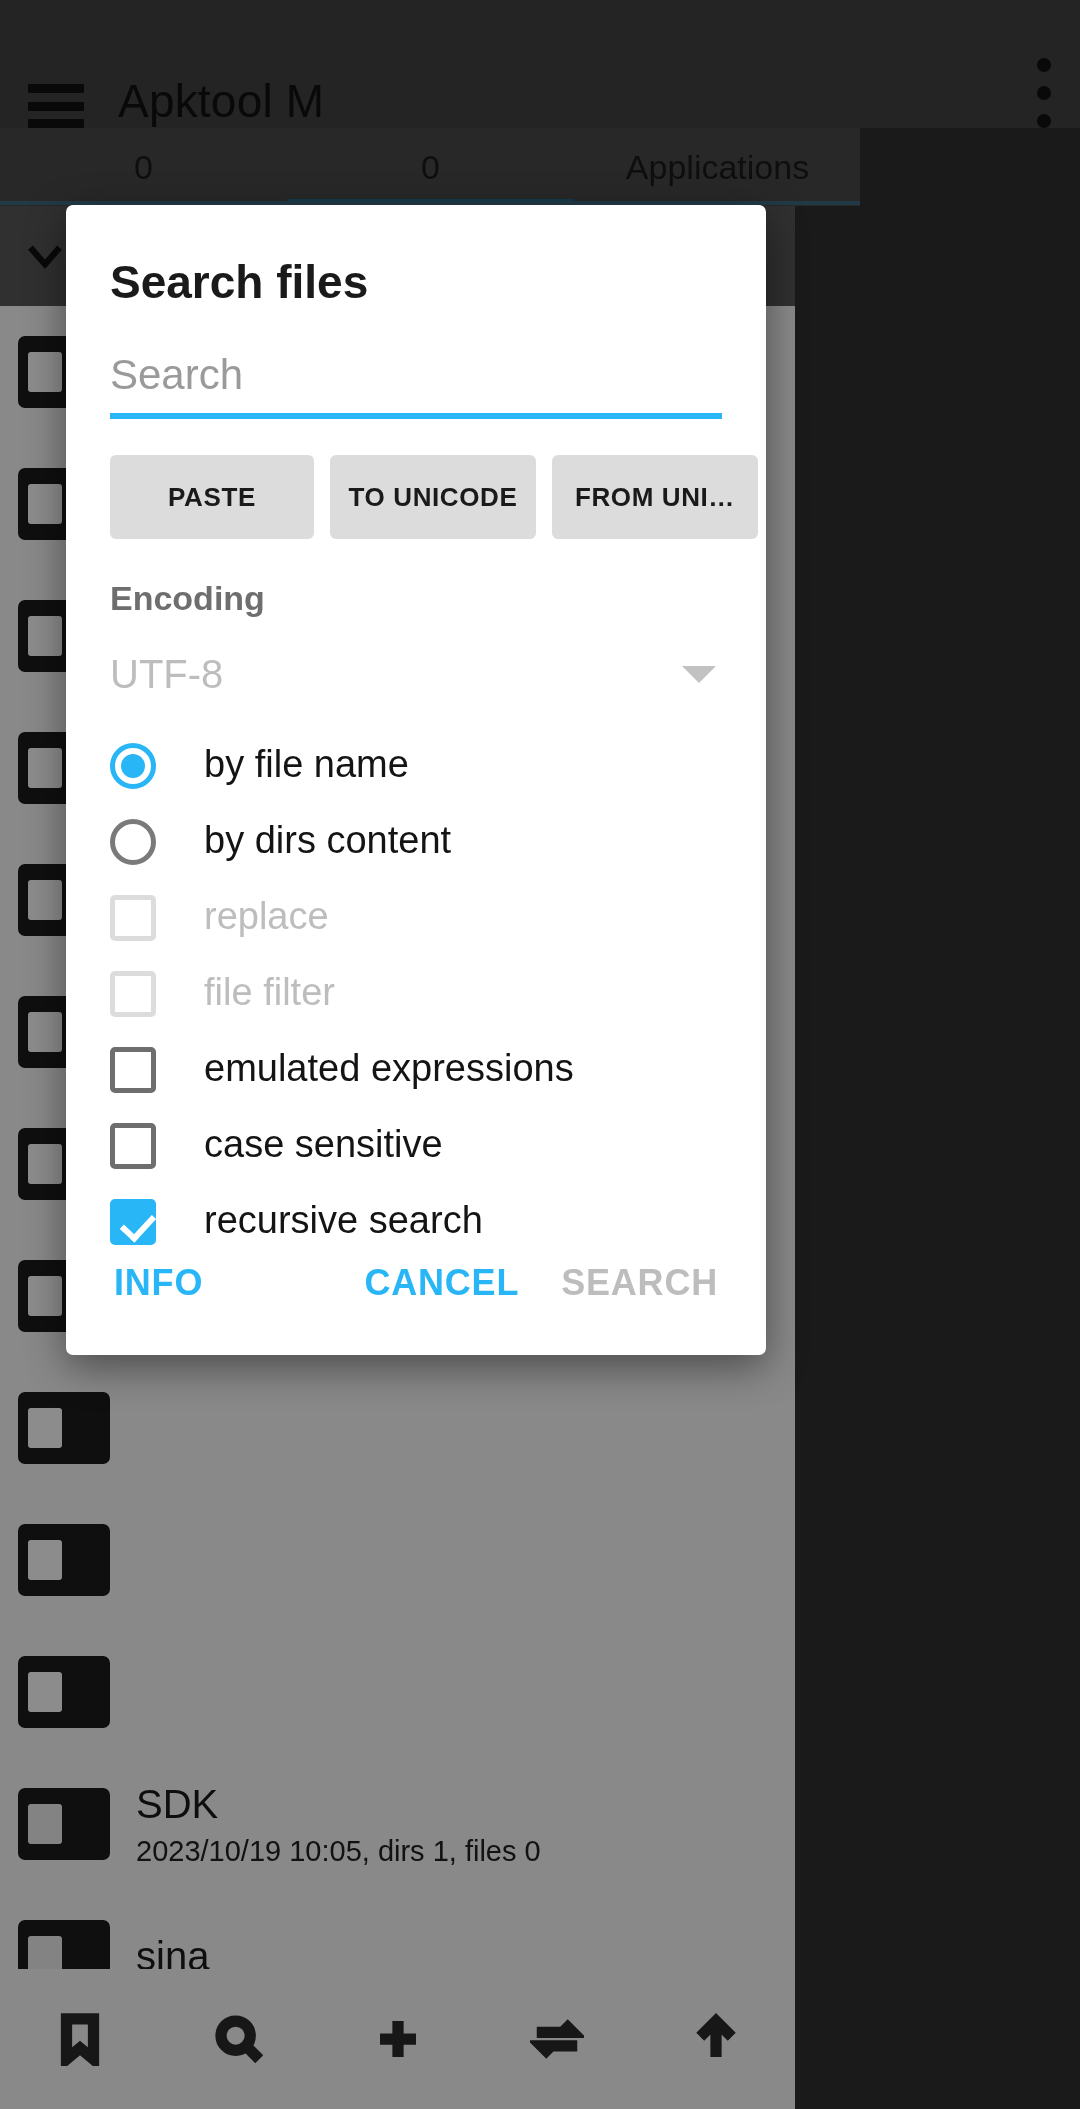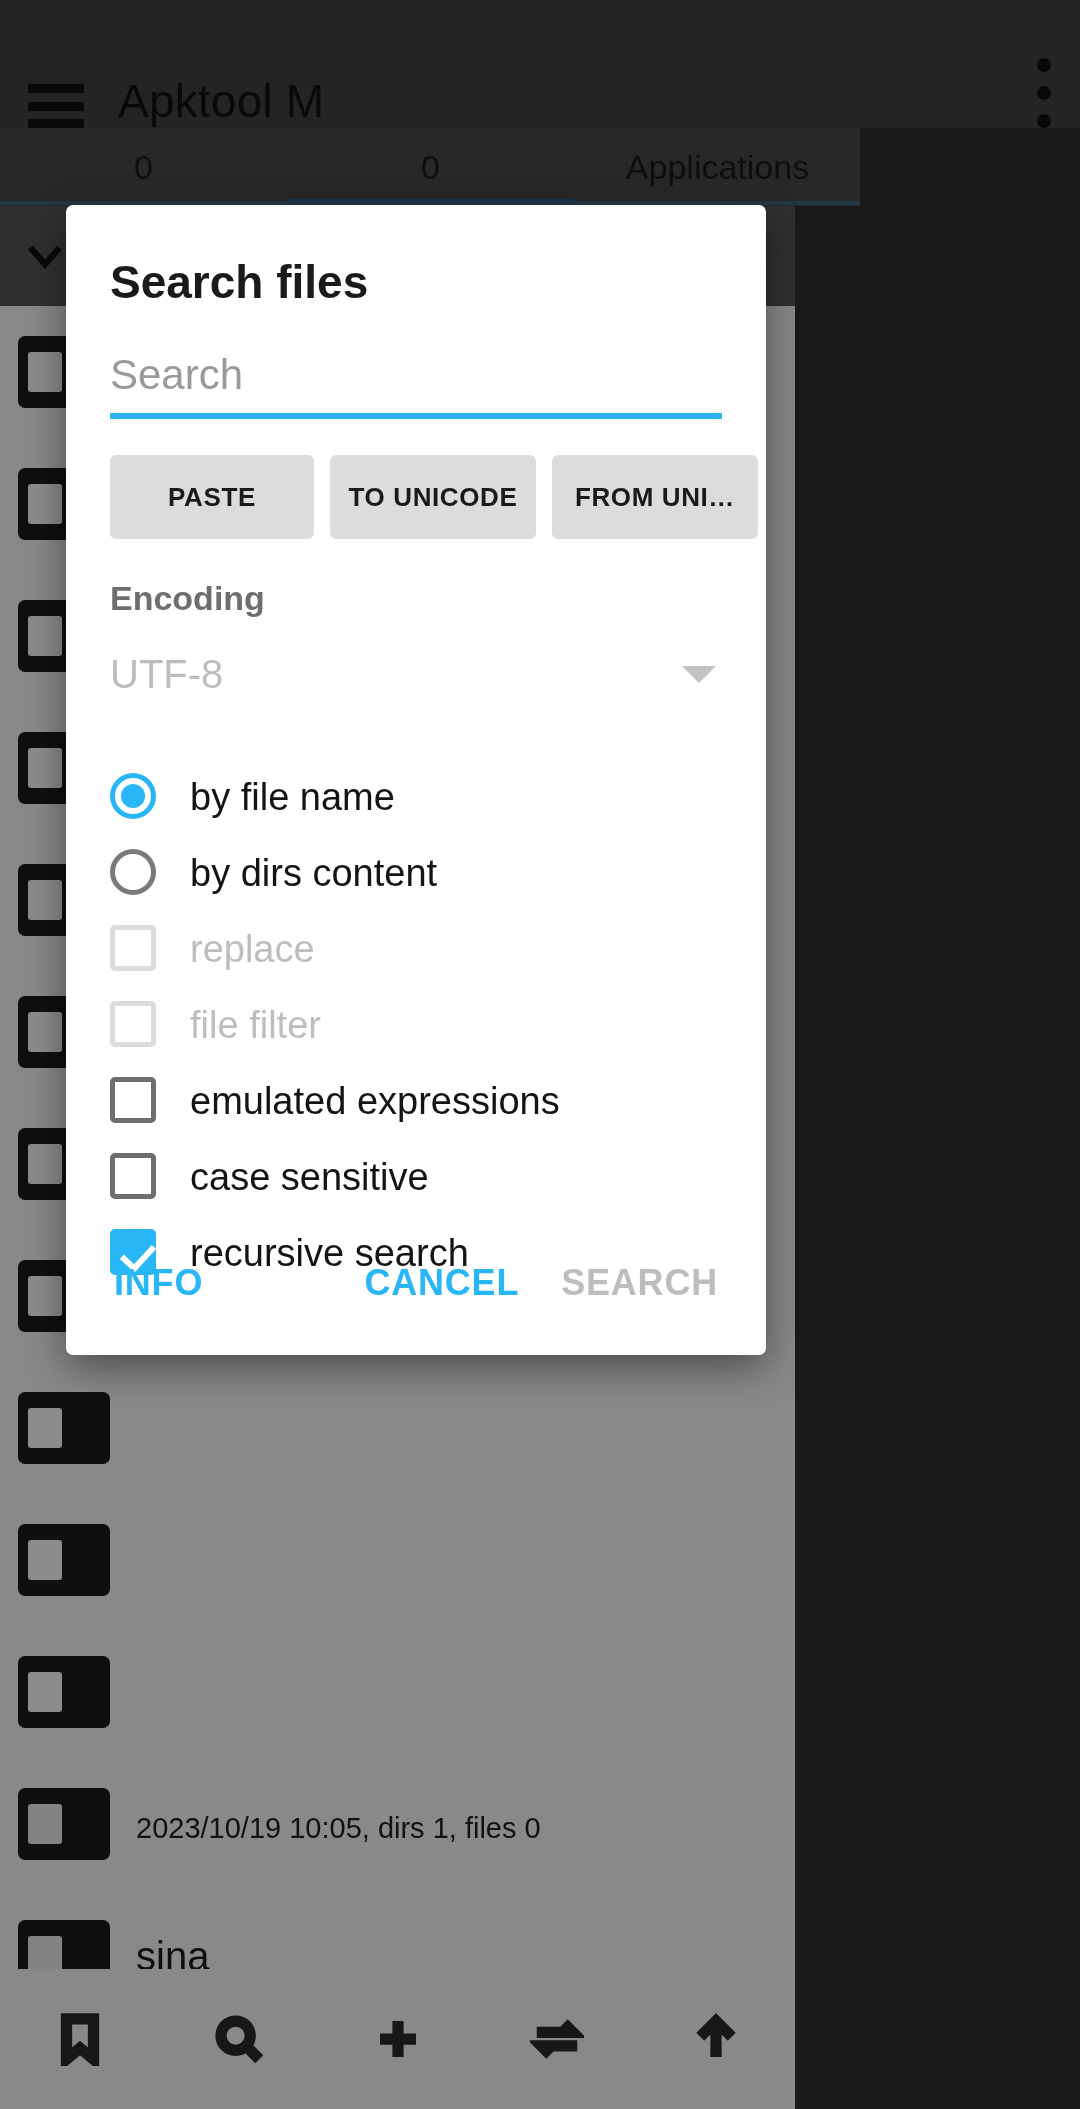--- a/index.html
+++ b/index.html
@@ -103,21 +103,21 @@
   .enc-label { margin-top: 40px; font-size: 34px; color: #6e6e6e; font-weight: bold; }
   .enc-select {
     margin-top: 34px; display: flex; align-items: center; position: relative;
   }
   .enc-value { font-size: 40px; color: #bdbdbd; }
   .enc-arrow { margin-left: auto; width: 0; height: 0;
     border-left: 17px solid transparent; border-right: 17px solid transparent;
     border-top: 17px solid #c2c2c2; margin-right: 6px; }
 
   .opt-list { margin-top: 46px; }
-  .opt-row { display: flex; align-items: flex-end; height: 76px; }
+  .opt-row { display: flex; align-items: flex-start; height: 76px; gap: 14px; }
   .opt-label { font-size: 38px; color: #141414; margin-left: 34px; }
   .opt-row.disabled .opt-label { color: #bdbdbd; }
 
   .radio { width: 46px; height: 46px; border-radius: 50%; border: 5px solid #7a7a7a; position: relative; flex: 0 0 auto; }
   .radio.on { border-color: #29b6f6; }
   .radio.on::after { content: ""; position: absolute; left: 50%; top: 50%; transform: translate(-50%,-50%);
     width: 24px; height: 24px; border-radius: 50%; background: #29b6f6; }
 
   .cbox { width: 46px; height: 46px; border-radius: 5px; border: 5px solid #6e6e6e; flex: 0 0 auto; background: #fff; position: relative; }
   .cbox.faded { border-color: #dcdcdc; }
@@ -175,20 +175,21 @@
         </div>
       <div class="file-row">
           <div class="folder-ic"></div>
         </div>
       <div class="file-row">
           <div class="folder-ic"></div>
         </div>
       <div class="file-row">
         <div class="folder-ic solid"></div>
         <div class="file-meta">
+          <div class="file-name">SDK</div>
           <div class="file-sub">2023/10/19 10:05, dirs 1, files 0</div>
         </div>
       </div>
       <div class="file-row">
         <div class="folder-ic solid"></div>
         <div class="file-meta">
           <div class="file-name">sina</div>
         </div>
       </div>
     </div>

